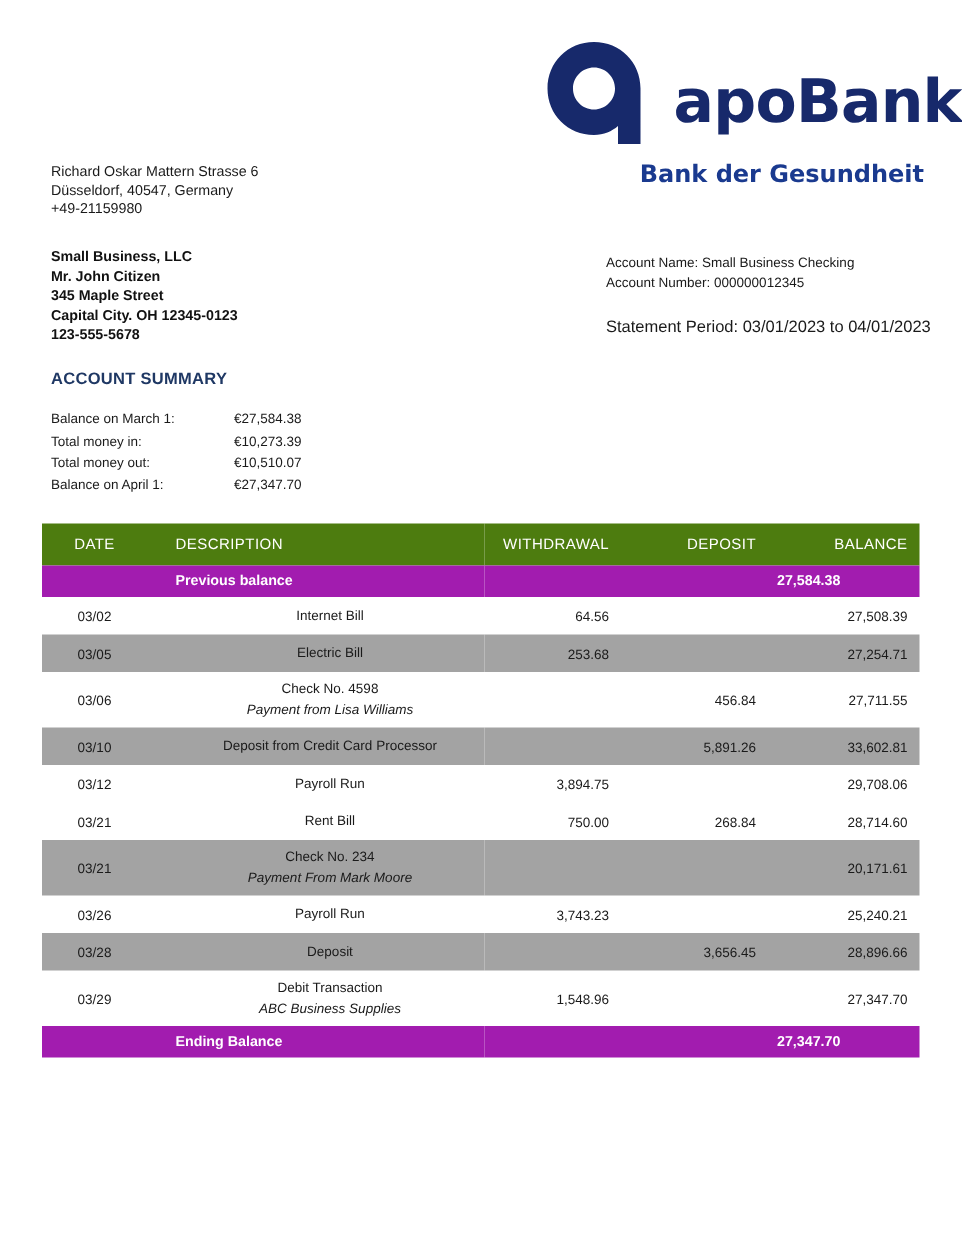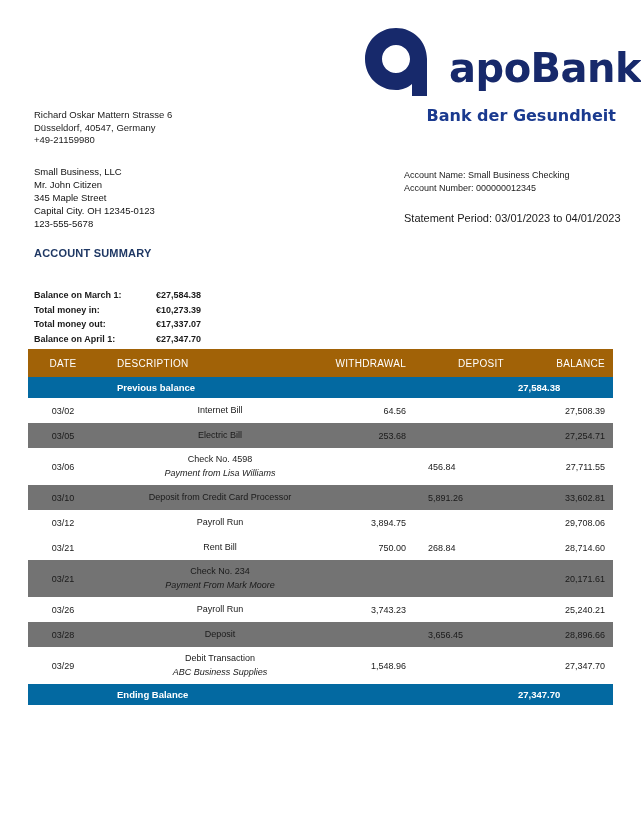--- a/index.html
+++ b/index.html
@@ -71,21 +71,21 @@
     font-size: 9.5px;
     line-height: 12.5px;
     color: #1a1a1a;
   }
   .customer-address {
     position: absolute;
     left: 34px;
     top: 166px;
     font-size: 9.5px;
     line-height: 12.9px;
-    font-weight: normal;
+    font-weight: bold;
     color: #111111;
   }
 
   
   .account-info {
     position: absolute;
     left: 404px;
     top: 169px;
     font-size: 9px;
     line-height: 13px;
@@ -107,25 +107,24 @@
     left: 34px;
     top: 247px;
     font-size: 11px;
     font-weight: bold;
     color: #1F3864;
     letter-spacing: 0.2px;
   }
   .summary-table {
     position: absolute;
     left: 34px;
-    top: 288px;
+    top: 272px;
     font-size: 9px;
     line-height: 14.5px;
     border-collapse: collapse;
-    font-weight: bold;
   }
   .summary-table td {
     padding: 0;
     font-size: 9px;
     line-height: 14.5px;
     color: #1a1a1a;
     white-space: nowrap;
   }
   .summary-table td.sum-label { width: 122px; }
   .summary-table td.sum-value { width: 90px; }
@@ -144,59 +143,59 @@
     vertical-align: middle;
   }
 
   .col-date      { width: 70px; }
   .col-desc      { width: 225px; }
   .col-withdraw  { width: 105px; }
   .col-deposit   { width: 90px; }
   .col-balance   { width: 95px; }
 
   thead tr {
-    background: #a16207;
+    background: #4d7c0f;
     height: 28px;
   }
   thead th {
     color: #ffffff;
     font-size: 10px;
     font-weight: normal;
     letter-spacing: 0.3px;
     text-transform: uppercase;
   }
   th.h-date     { text-align: center; }
   th.h-desc     { text-align: left; padding-left: 19px !important; }
   th.h-withdraw { text-align: right; padding-right: 22px !important; }
   th.h-deposit  { text-align: right; padding-right: 14px !important; }
   th.h-balance  { text-align: right; padding-right: 8px !important; }
 
   tr.band {
-    background: #0369a1;
+    background: #a21caf;
     height: 21px;
   }
   tr.band td {
     color: #ffffff;
     font-size: 9.5px;
     font-weight: bold;
   }
   tr.band td.b-desc    { text-align: left; padding-left: 19px; }
   tr.band td.b-balance { padding-right: 8px; }
 
   tr.txn { height: 25px; }
   tr.txn.two-line { height: 37px; }
-  tr.txn.alt { background: #737373; }
+  tr.txn.alt { background: #a3a3a3; }
   tr.txn td {
     font-size: 9px;
     color: #1a1a1a;
   }
   td.c-date     { text-align: center; }
   td.c-desc     { text-align: center; padding-left: 19px; }
   td.c-withdraw { text-align: right; padding-right: 22px; }
-  td.c-deposit  { padding-right: 14px; }
+  td.c-deposit  { text-align: right; padding-right: 14px; }
   td.c-balance  { text-align: right; padding-right: 8px; }
 
   .desc-main { display: block; line-height: 13px; }
   .desc-sub  {
     display: block;
     font-style: italic;
     line-height: 14px;
     color: #1a1a1a;
   }
 </style>
@@ -253,21 +252,21 @@
       <tr>
         <td class="sum-label">Balance on March 1:</td>
         <td class="sum-value">€27,584.38</td>
       </tr>
       <tr>
         <td class="sum-label">Total money in:</td>
         <td class="sum-value">€10,273.39</td>
       </tr>
       <tr>
         <td class="sum-label">Total money out:</td>
-        <td class="sum-value">€17,337.07</td>
+        <td class="sum-value">€10,510.07</td>
       </tr>
       <tr>
         <td class="sum-label">Balance on April 1:</td>
         <td class="sum-value">€27,347.70</td>
       </tr>
     </tbody>
   </table>
 
   <table class="txn-table">
     <colgroup>

